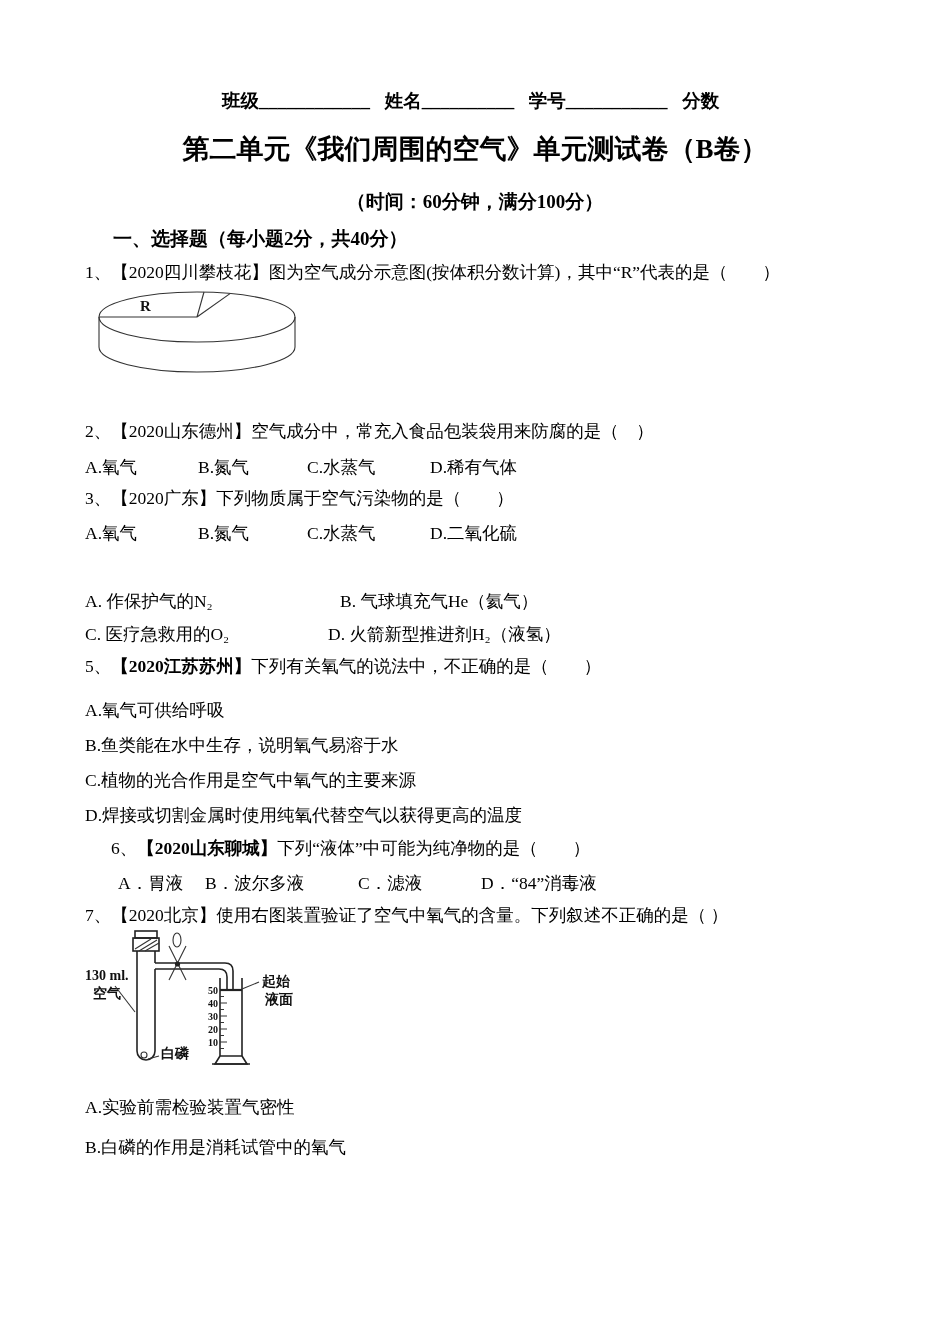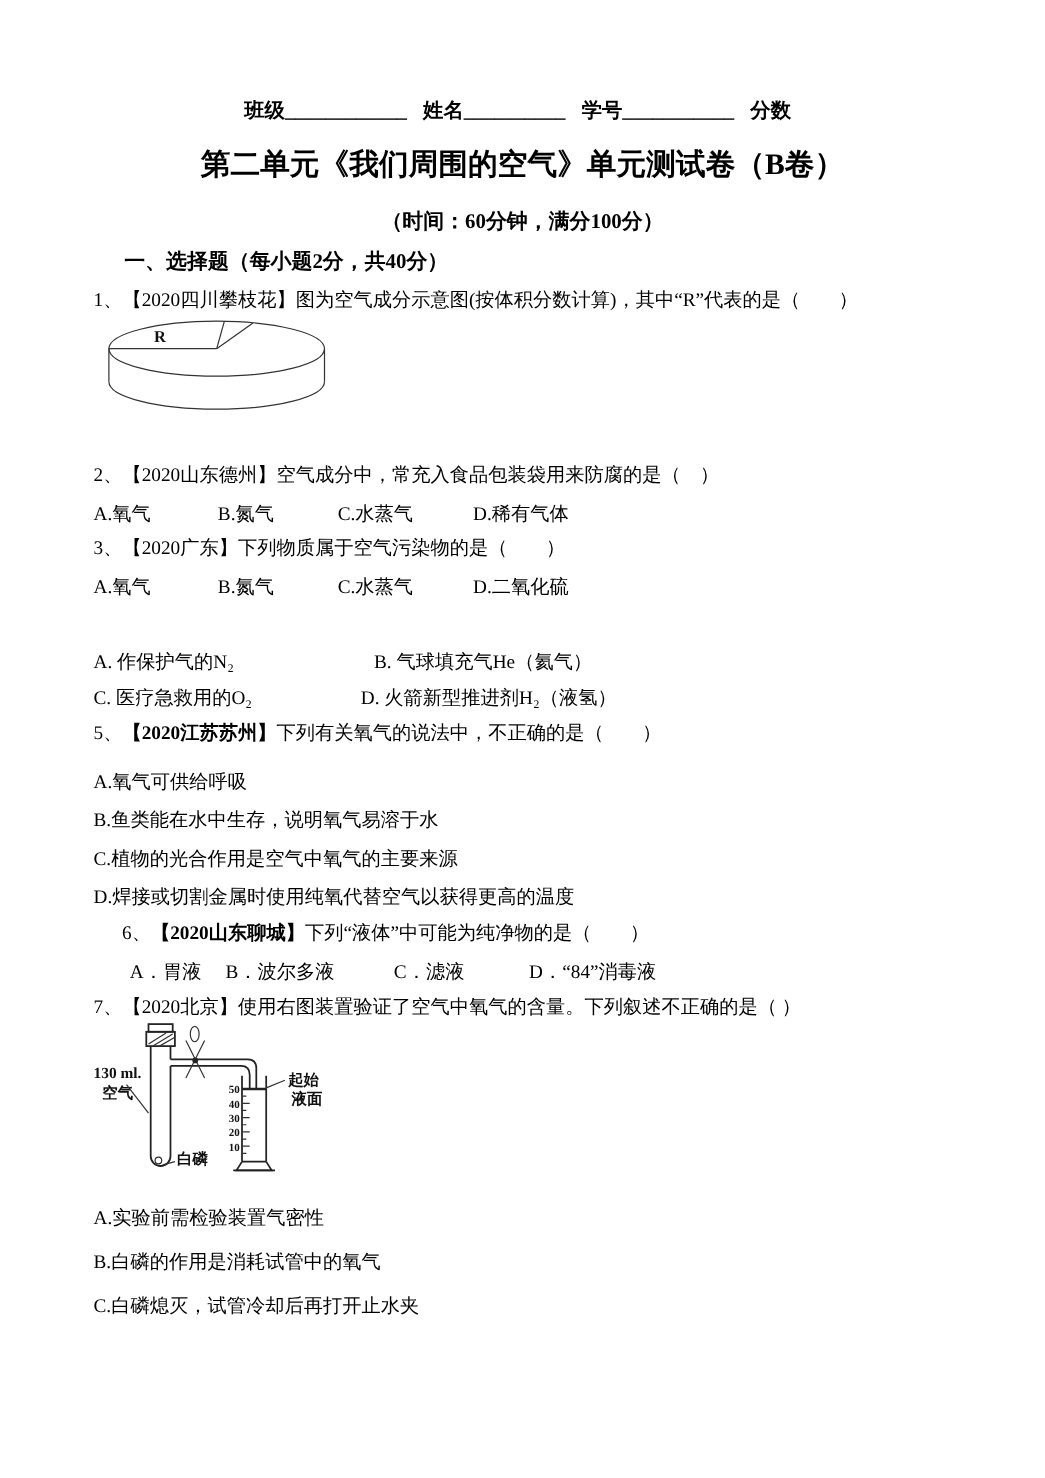--- a/index.html
+++ b/index.html
@@ -156,15 +156,14 @@
 
     <text x="177" y="58" font-size="14" font-weight="bold">起始</text>
     <text x="180" y="76" font-size="14" font-weight="bold">液面</text>
 
     <text x="76" y="130" font-size="14" font-weight="bold">白磷</text>
     <path class="figline" d="M74,128 L63,131"></path>
   </svg>
 
   <div class="t" style="top:1097px;left:85px;">A.实验前需检验装置气密性</div>
   <div class="t" style="top:1137px;left:85px;">B.白磷的作用是消耗试管中的氧气</div>
-  <div class="t" style="top:1177px;left:85px;">C.白磷熄灭，试管冷却后再打开止水夹</div>
 
 </div>
 
 </body></html>

